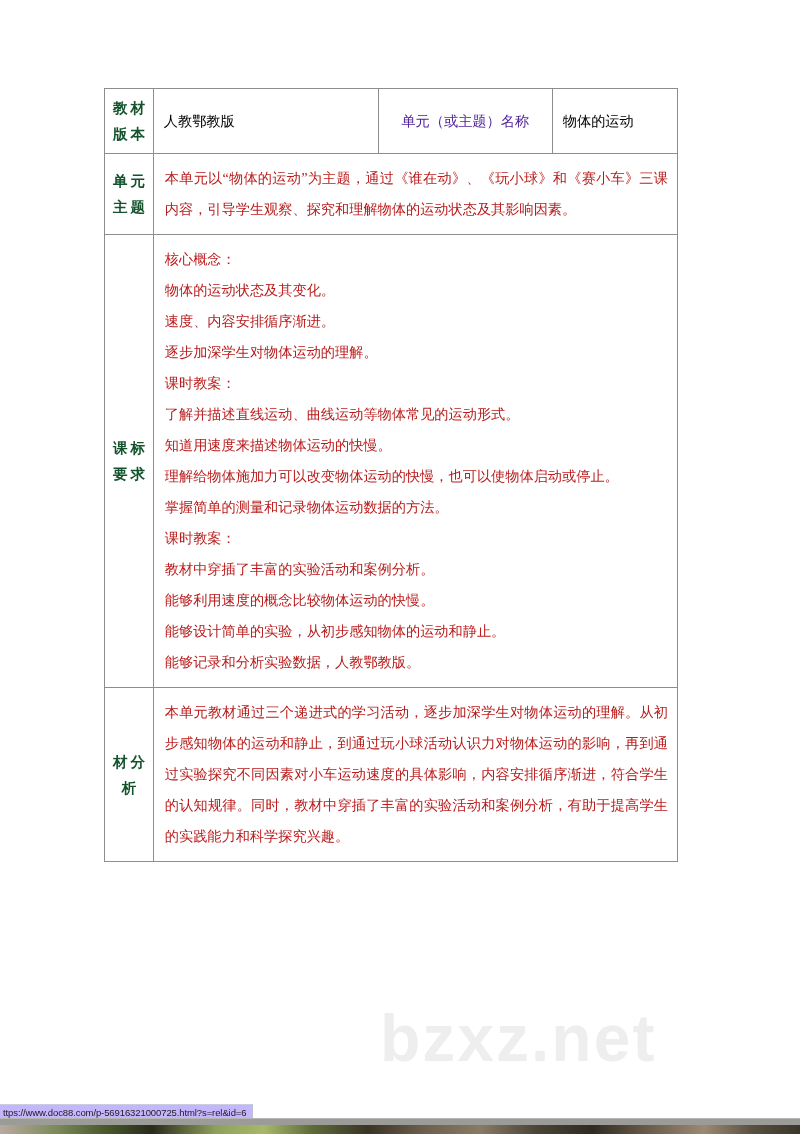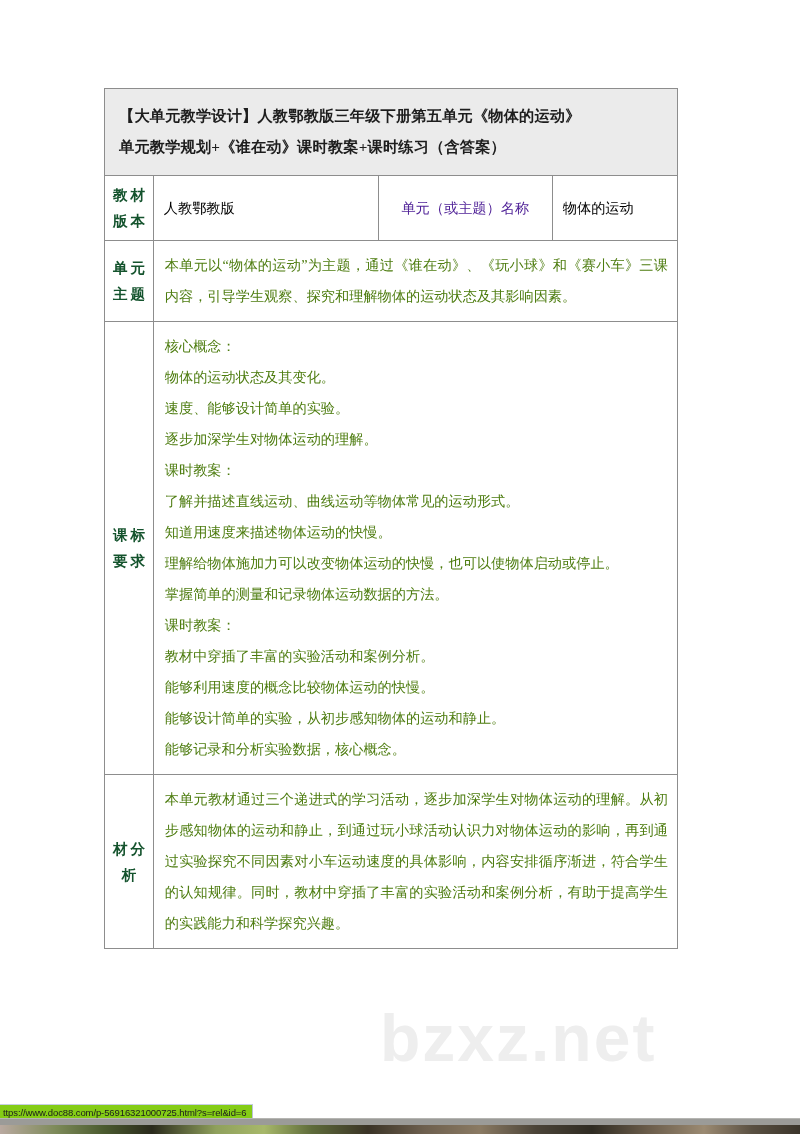--- a/index.html
+++ b/index.html
@@ -85,21 +85,21 @@
     white-space: nowrap;
   }
 
   
   .body-cell {
     padding: 9px 9px 9px 11px !important;
     font-size: 14.2px;
     line-height: 31px;
     text-align: justify;
     text-justify: inter-ideograph;
-    color: #4d7c0f;
+    color: #b91c1c;
   }
   .body-cell p { margin: 0; }
 
   .mid-label-cell {
     text-align: center;
     font-size: 14.2px;
     padding: 6px 8px !important;
     white-space: nowrap;
     color: #4c1d95;
   }
@@ -116,21 +116,21 @@
 
   
   #status-bar {
     position: absolute;
     left: 0;
     top: 1104px;
     height: 15px;
     padding: 0 6px 0 3px;
     display: flex;
     align-items: center;
-    background: #84cc16;
+    background: #c4b5fd;
     border-top: 1px solid #c6cfe2;
     border-right: 1px solid #b9c2d6;
     font-family: "Liberation Sans", "DejaVu Sans", sans-serif;
     font-size: 9.5px;
     color: #1c1c1c;
     white-space: nowrap;
     letter-spacing: -0.1px;
     max-width: 330px;
     overflow: hidden;
   }
@@ -169,26 +169,20 @@
 
   <table id="doc-table">
     <colgroup>
       <col class="col-a">
         <col class="col-b">
         <col class="col-c">
         <col class="col-d">
     </colgroup>
     <tbody>
 
-      <tr>
-        <td class="title-cell" colspan="4">
-          <span class="title-line">【大单元教学设计】人教鄂教版三年级下册第五单元《物体的运动》</span>
-          <span class="title-line">单元教学规划+《谁在动》课时教案+课时练习（含答案）</span>
-        </td>
-      </tr>
 
       <tr>
         <td class="label-cell">
           <span class="lab-line">教材</span>
           <span class="lab-line">版本</span>
         </td>
         <td class="value-cell">人教鄂教版</td>
         <td class="mid-label-cell">单元（或主题）名称</td>
         <td class="value-cell">物体的运动</td>
       </tr>
@@ -204,32 +198,32 @@
       </tr>
 
       <tr>
         <td class="label-cell">
           <span class="lab-line">课标</span>
           <span class="lab-line">要求</span>
         </td>
         <td class="body-cell" colspan="3" id="curriculum-body">
             <p>核心概念：</p>
             <p>物体的运动状态及其变化。</p>
-            <p>速度、能够设计简单的实验。</p>
+            <p>速度、内容安排循序渐进。</p>
             <p>逐步加深学生对物体运动的理解。</p>
             <p>课时教案：</p>
             <p>了解并描述直线运动、曲线运动等物体常见的运动形式。</p>
             <p>知道用速度来描述物体运动的快慢。</p>
             <p>理解给物体施加力可以改变物体运动的快慢，也可以使物体启动或停止。</p>
             <p>掌握简单的测量和记录物体运动数据的方法。</p>
             <p>课时教案：</p>
             <p>教材中穿插了丰富的实验活动和案例分析。</p>
             <p>能够利用速度的概念比较物体运动的快慢。</p>
             <p>能够设计简单的实验，从初步感知物体的运动和静止。</p>
-            <p>能够记录和分析实验数据，核心概念。</p>
+            <p>能够记录和分析实验数据，人教鄂教版。</p>
           </td>
       </tr>
 
       <tr>
         <td class="label-cell">
           <span class="lab-line">材分</span>
           <span class="lab-line">析</span>
         </td>
         <td class="body-cell" colspan="3">
           <p>本单元教材通过三个递进式的学习活动，逐步加深学生对物体运动的理解。从初步感知物体的运动和静止，到通过玩小球活动认识力对物体运动的影响，再到通过实验探究不同因素对小车运动速度的具体影响，内容安排循序渐进，符合学生的认知规律。同时，教材中穿插了丰富的实验活动和案例分析，有助于提高学生的实践能力和科学探究兴趣。</p>

